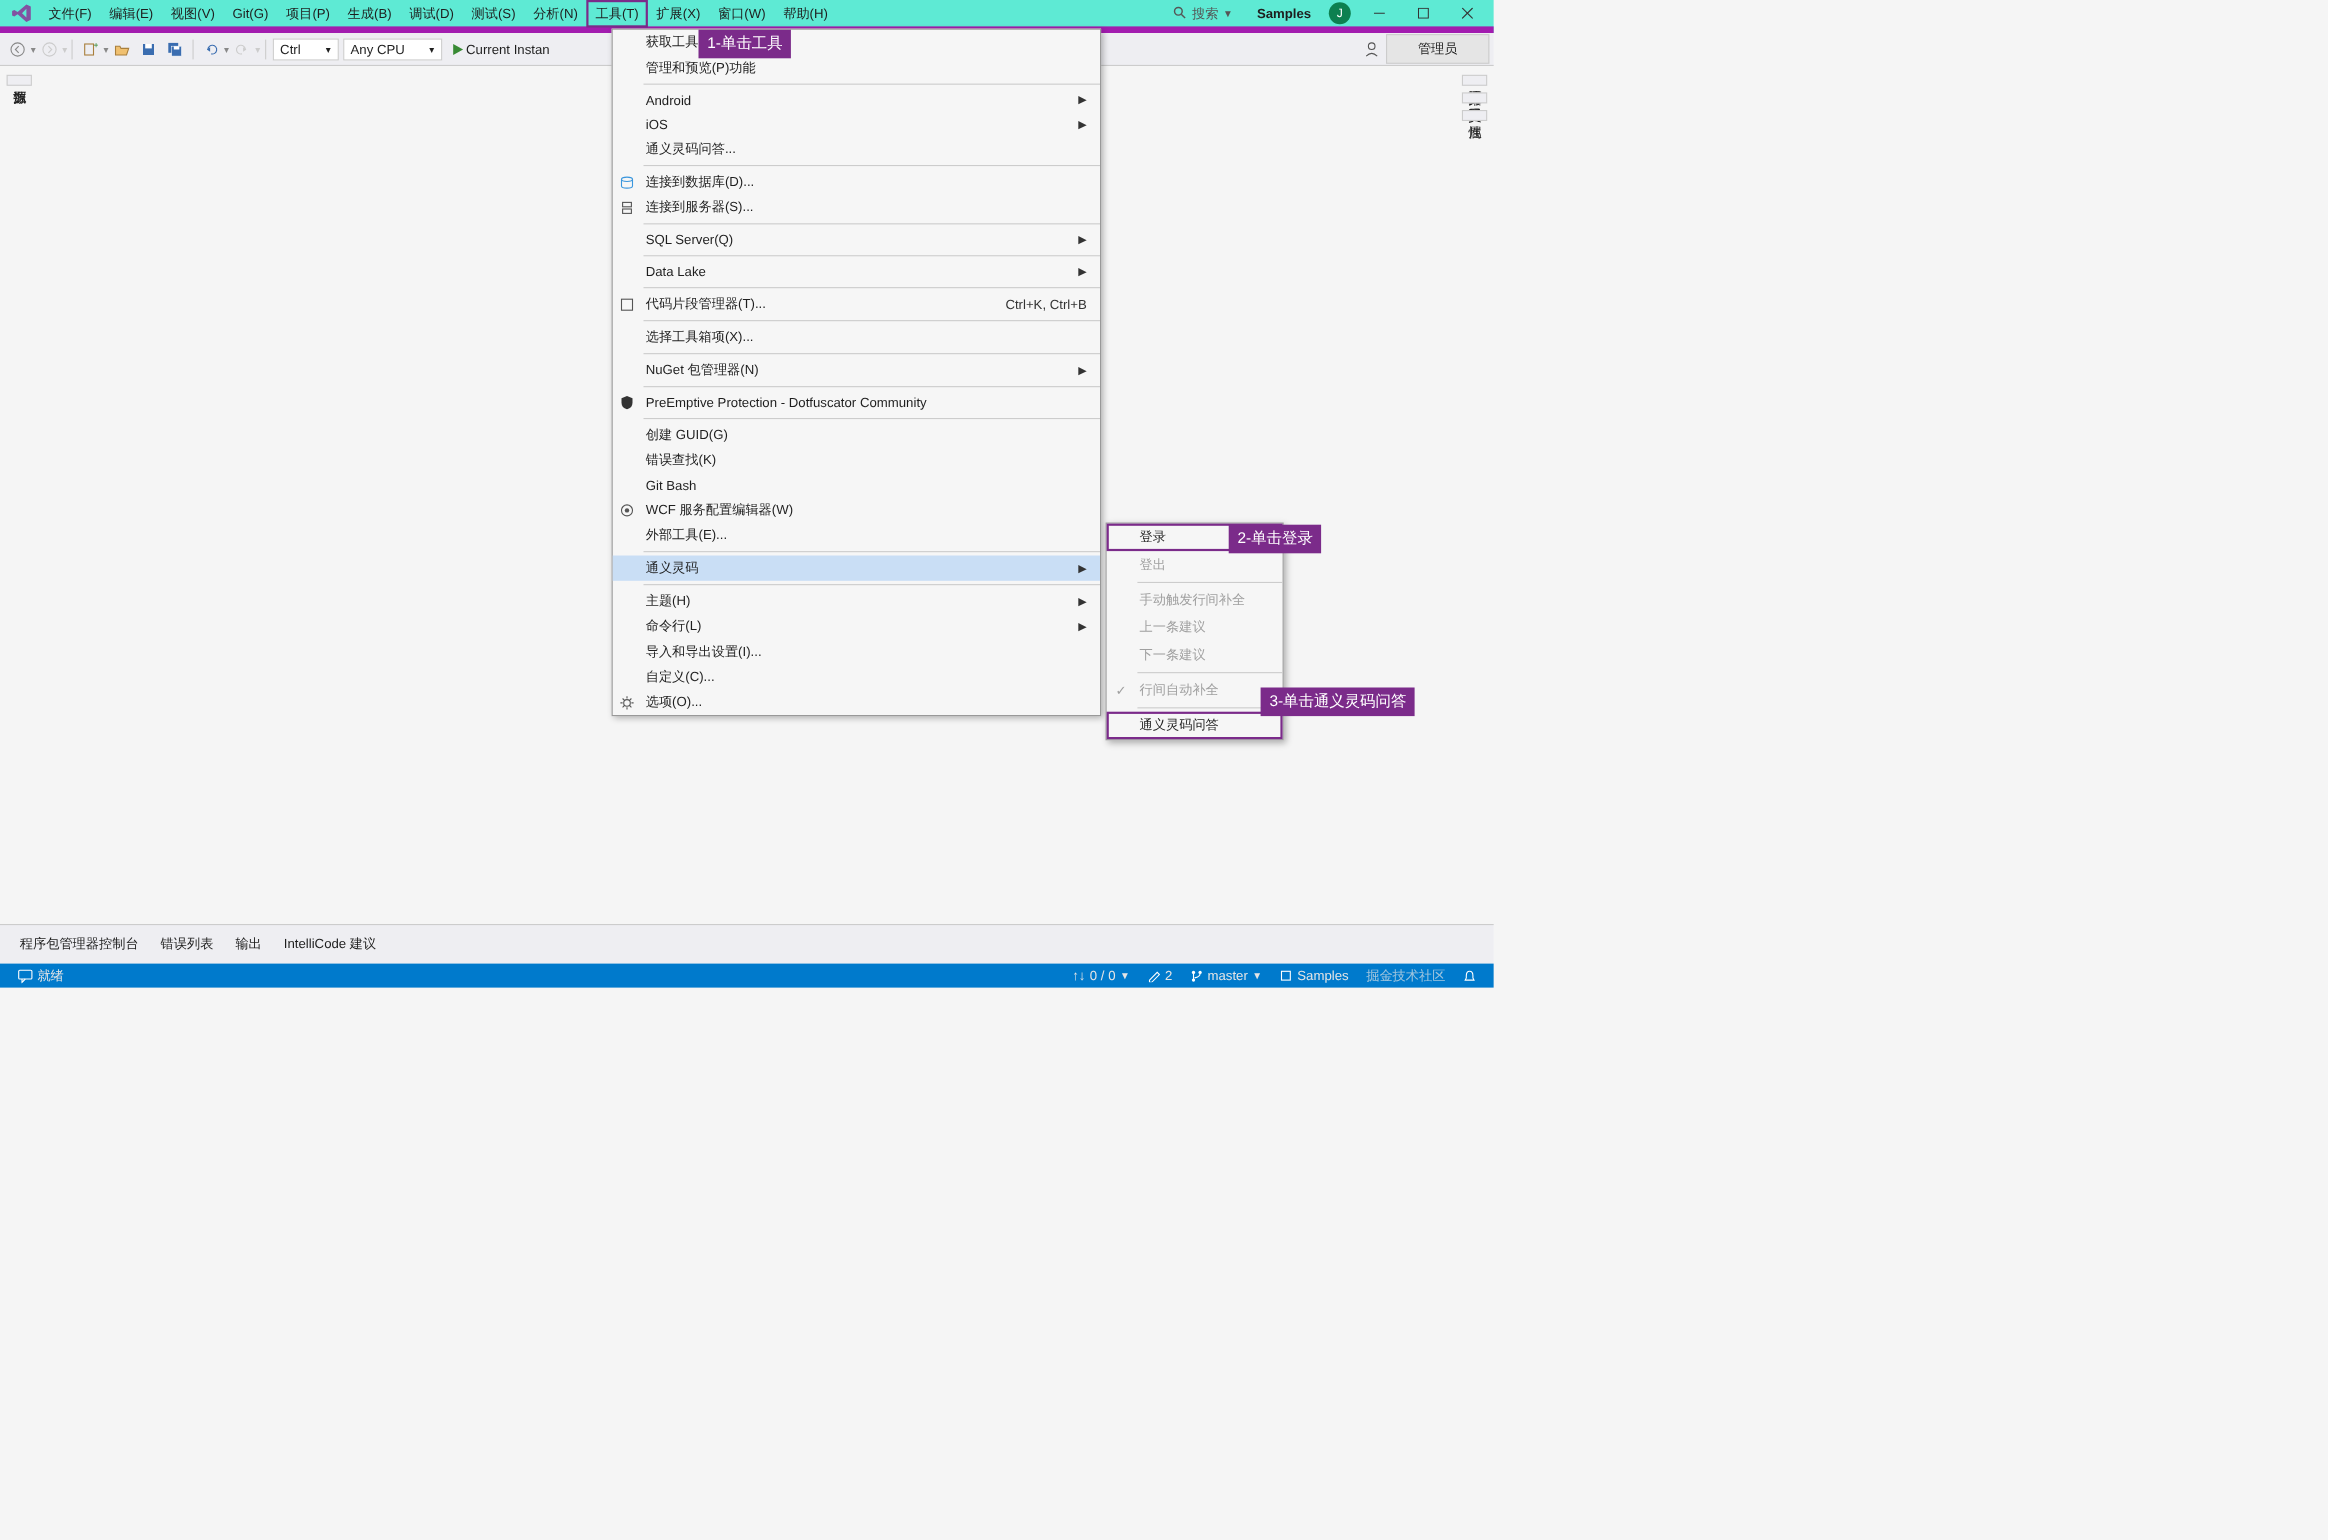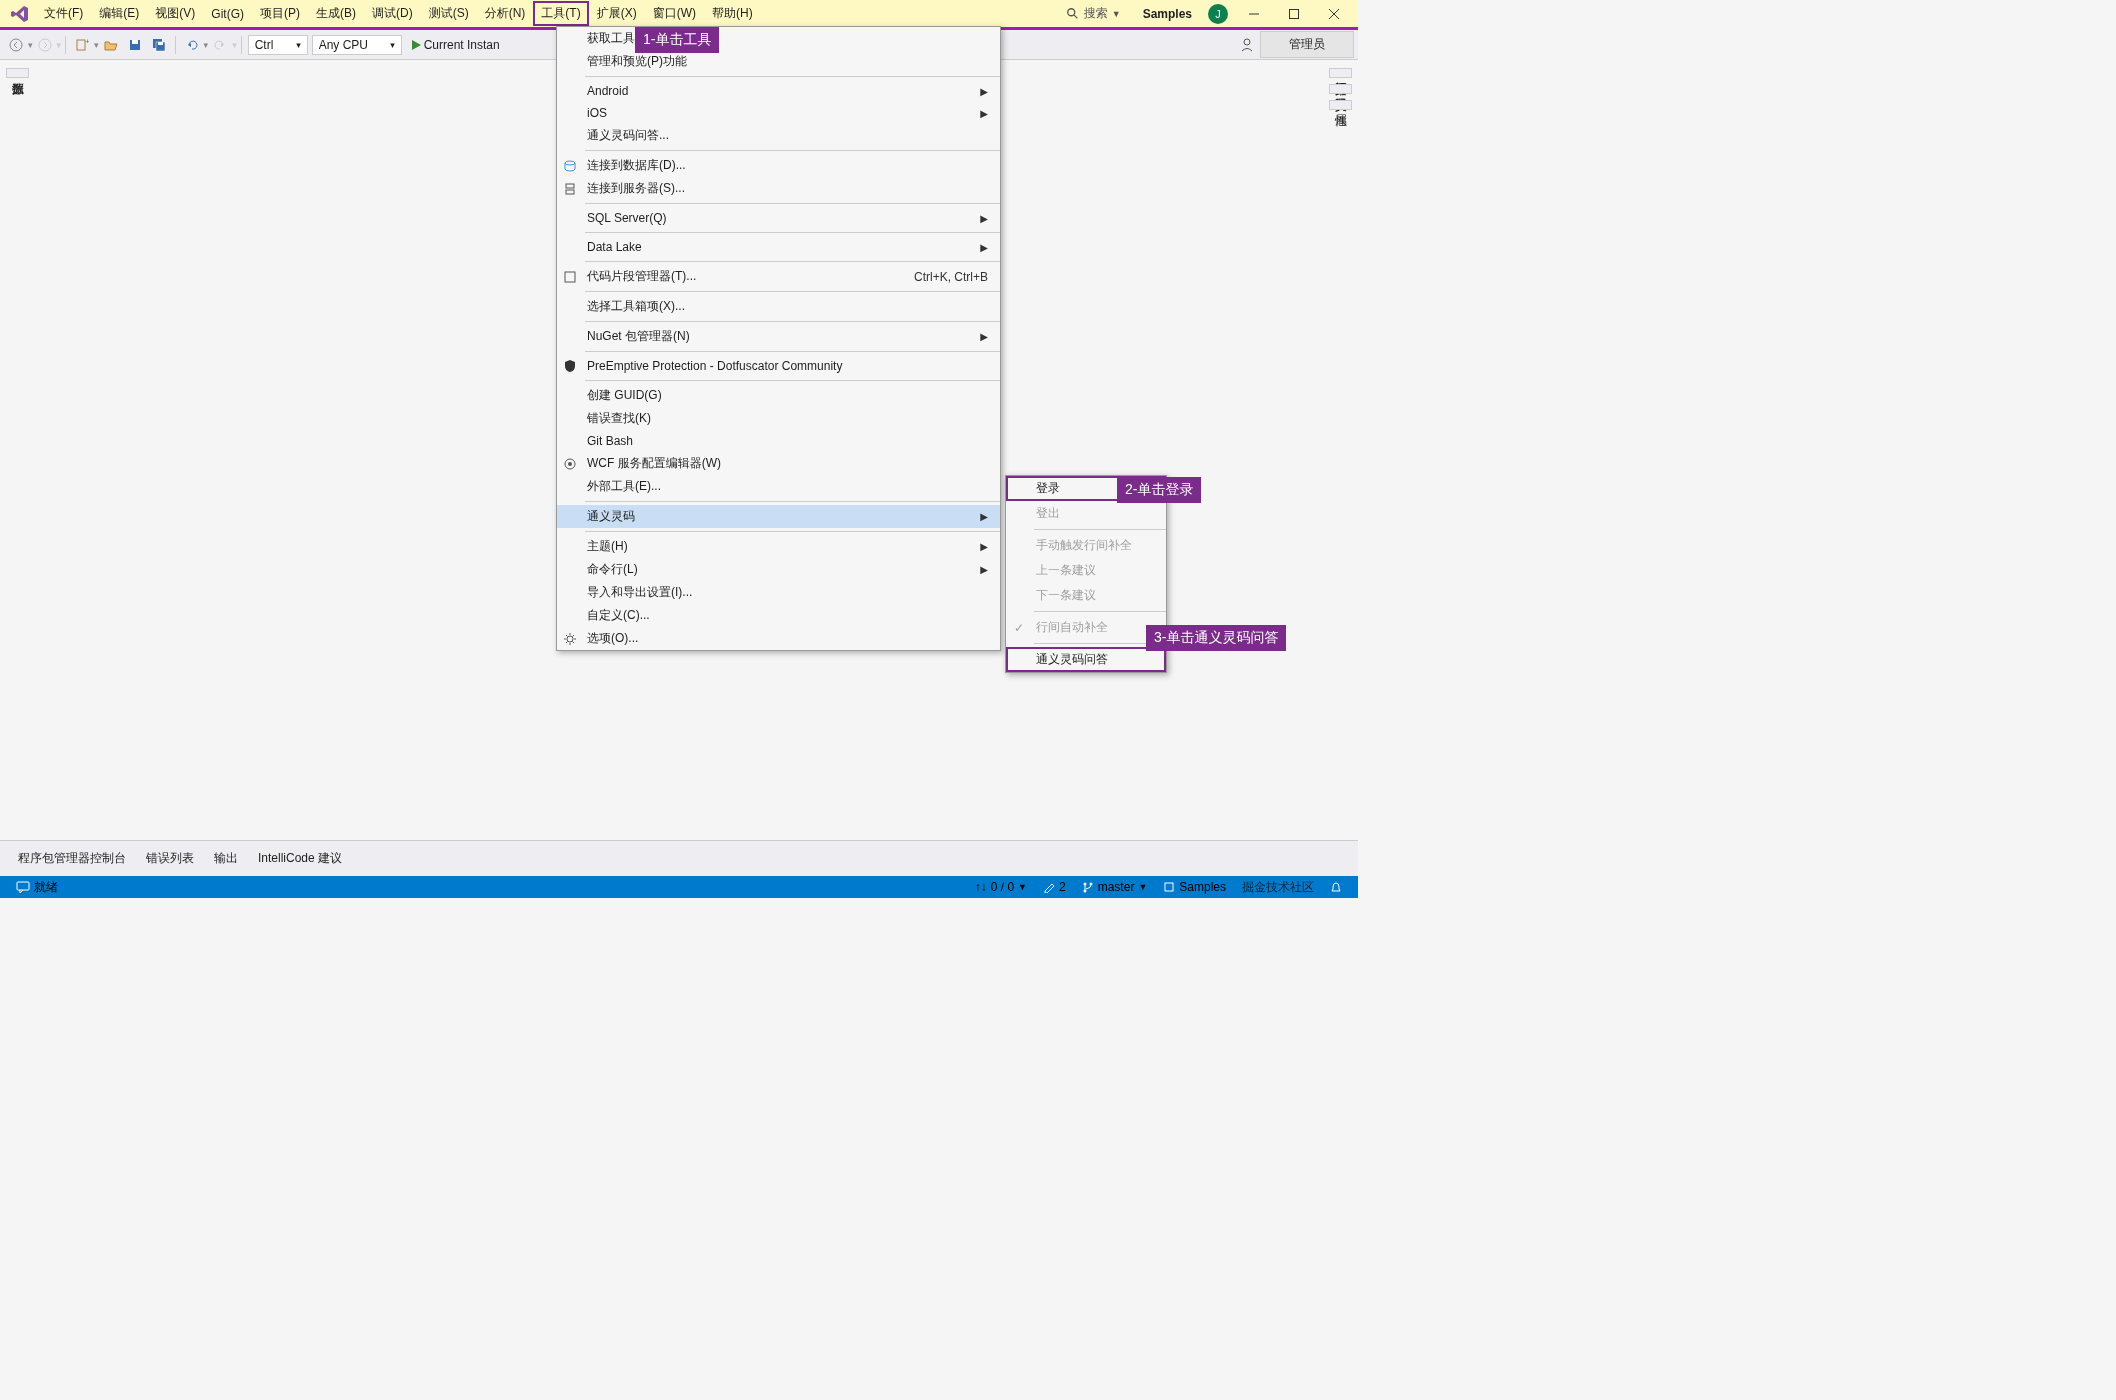--- a/index.html
+++ b/index.html
@@ -1,19 +1,19 @@
 <!DOCTYPE html>
 <html><head>
 <meta charset="utf-8">
 <style>
 * { margin: 0; padding: 0; box-sizing: border-box; font-family: "Microsoft YaHei", "Segoe UI", sans-serif; }
 body { background: #f5f5f5; width: 1358px; height: 898px; overflow: hidden; position: relative; font-size: 12px; color: #1e1e1e; }
 
 
-.menubar { height: 30px; background: #fef9c3; display: flex; align-items: center; padding: 0 4px; border-bottom: 3px solid #a21caf; text-align: center; }
+.menubar { height: 30px; background: #5eead4; display: flex; align-items: center; padding: 0 4px; border-bottom: 6px solid #a21caf; text-align: center; }
 .vs-logo { width: 20px; height: 20px; margin: 0 6px; }
 .menubar-item { padding: 4px 8px; cursor: default; white-space: nowrap; }
 .menubar-item.highlighted { border: 2px solid #7b2b8a; padding: 2px 6px; }
 .menubar-spacer { flex: 1; }
 .search-box { display: flex; align-items: center; padding: 2px 8px; margin: 16px 4px; color: #555; }
 .search-icon { width: 14px; height: 14px; margin-right: 4px; }
 .project-name { font-weight: bold; padding: 4px 10px; }
 .user-avatar { width: 20px; height: 20px; border-radius: 50%; background: #0d8050; color: #fff; display: flex; align-items: center; justify-content: center; margin: 0 6px; font-size: 11px; }
 .win-btn { width: 40px; height: 28px; display: flex; align-items: center; justify-content: center; }
 
@@ -49,21 +49,21 @@
 .sub-item.boxed { border: 2px solid #7b2b8a; padding: 2px 10px 2px 28px; }
 
 
 .annotation { position: absolute; background: #7b2b8a; color: #fff; padding: 4px 8px; font-size: 14px; font-weight: 500; }
 
 
 .bottom-tabs { position: absolute; bottom: 22px; left: 0; right: 0; height: 36px; background: #eeeef2; display: flex; align-items: center; padding: 0 8px; gap: 0; border-top: 1px solid #ccc; }
 .bottom-tab { padding: 4px 10px; font-size: 12px; }
 
 
-.statusbar { position: absolute; bottom: 0; left: 0; right: 0; height: 22px; background: #007acc; color: #000000; display: flex; align-items: center; padding: 0 8px; font-size: 12px; }
+.statusbar { position: absolute; bottom: 0; left: 0; right: 0; height: 22px; background: #007acc; color: #e5e5e5; display: flex; align-items: center; padding: 0 8px; font-size: 12px; }
 .sb-item { padding: 0 8px; display: flex; align-items: center; gap: 4px; }
 .sb-spacer { flex: 1; }
 
 svg { display: block; }
 </style>
 </head>
 <body>
 
 <div class="menubar">
   <span class="vs-logo">

